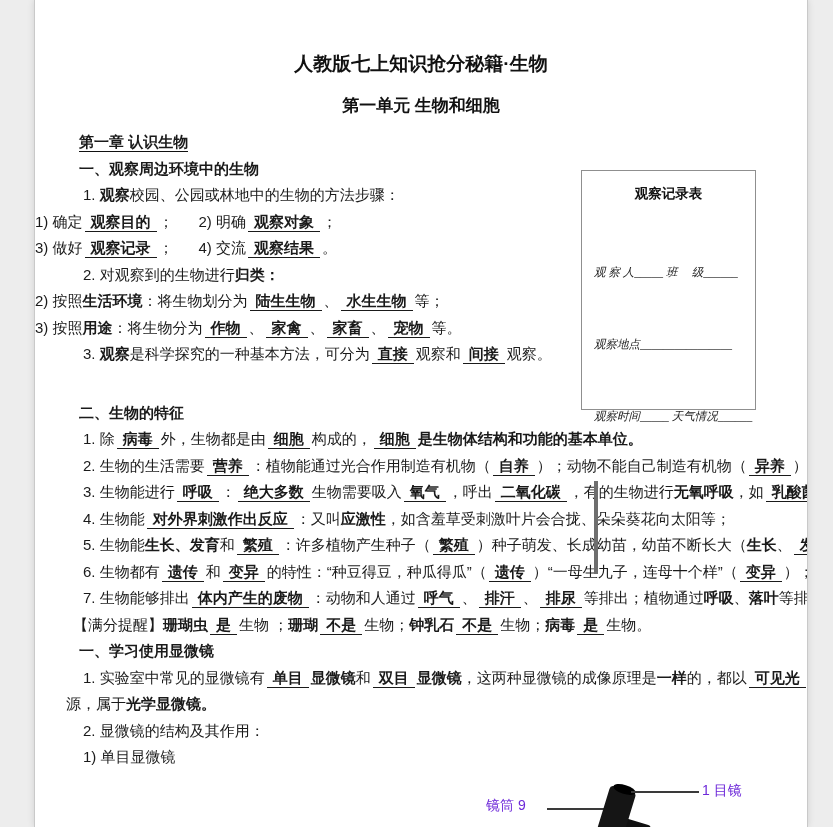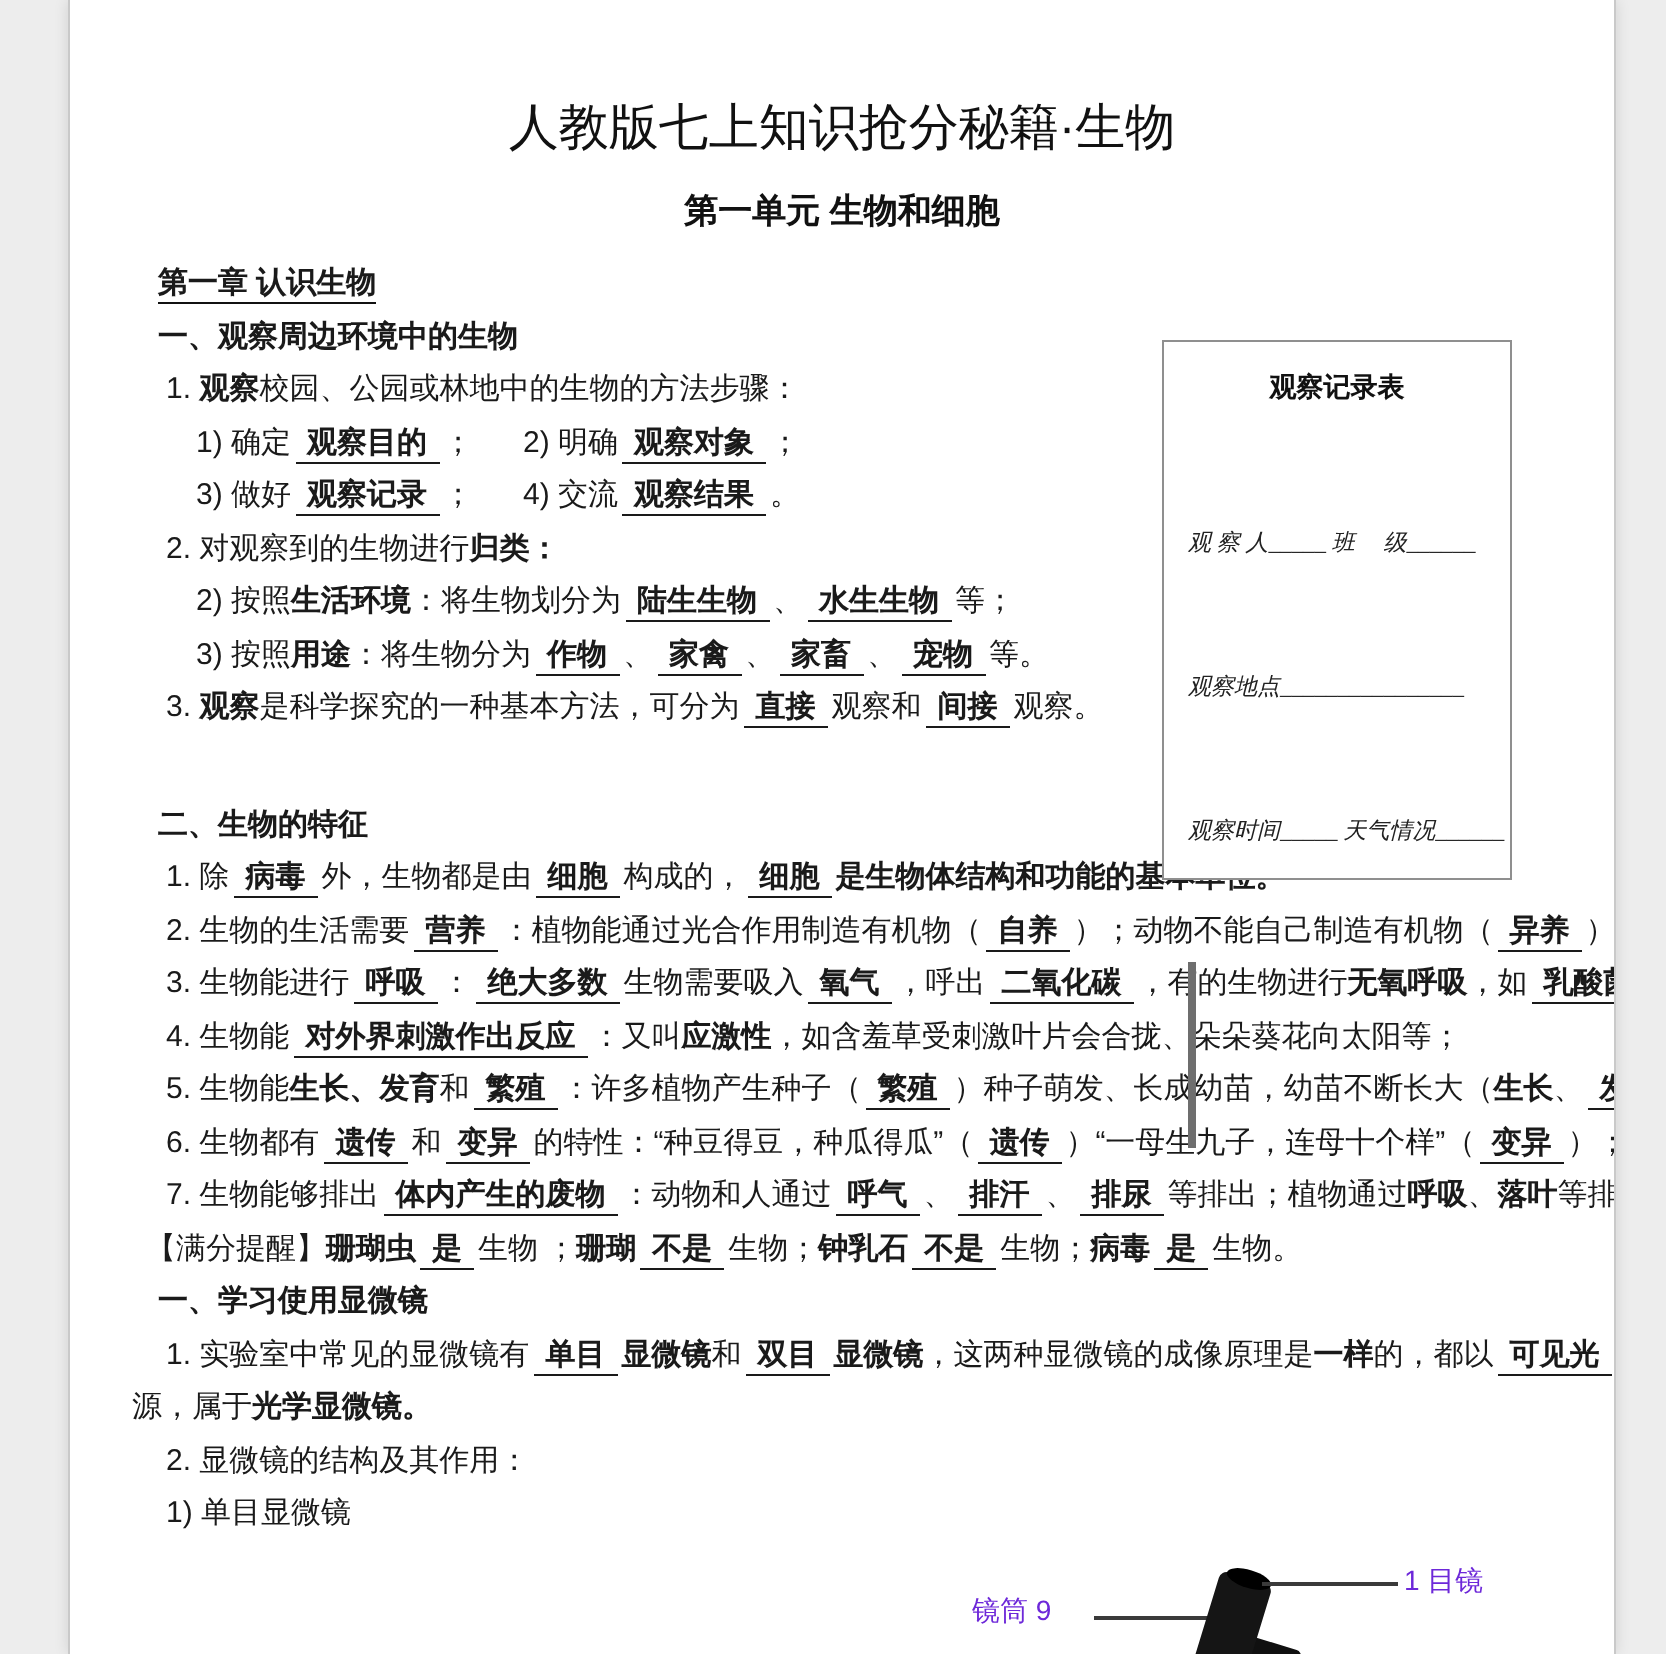--- a/index.html
+++ b/index.html
@@ -16,22 +16,22 @@
     background: #ffffff;
     border-left: 1px solid #c9c9c9;
     border-right: 1px solid #c9c9c9;
     box-shadow: 0 0 7px rgba(0,0,0,0.12);
     overflow: hidden;
     color: #1a1a1a;
   }
   .doc-title {
     padding-top: 50px;
     text-align: center;
-    font-size: 25px;
-    font-weight: 400;
+    font-size: 19px;
+    font-weight: 700;
     line-height: 28px;
     color: #111;
   }
   .doc-subtitle {
     margin-top: 15px;
     text-align: center;
     font-size: 17px;
     font-weight: 700;
     line-height: 26px;
     color: #111;
@@ -51,31 +51,31 @@
     padding: 0 6px 1px 6px;
     margin: 0 2px;
   }
   .shu {
     font-weight: 700;
     border-bottom: 1.8px solid #111;
     padding-bottom: 1px;
   }
   .i-head { padding-left: 44px; }
   .i-item { padding-left: 48px; }
-  .i-sub  { padding-left: 63px; }
+  .i-sub  { }
   .i-note { padding-left: 38px; }
   .i-cont { padding-left: 31px; }
   .mt-sec2 { margin-top: 32px; }
   .mt-ch2  { margin-top: 38px; }
 
   
   .obs-card {
     position: absolute;
     left: 546px; top: 170px;
-    width: 175px; height: 270px;
+    width: 175px; height: 240px;
     background: #fff;
     border: 1px solid #8f8f8f;
   }
   .obs-title {
     margin-top: 14px;
     text-align: center;
     font-size: 13.5px;
     font-weight: 700;
     color: #111;
   }

